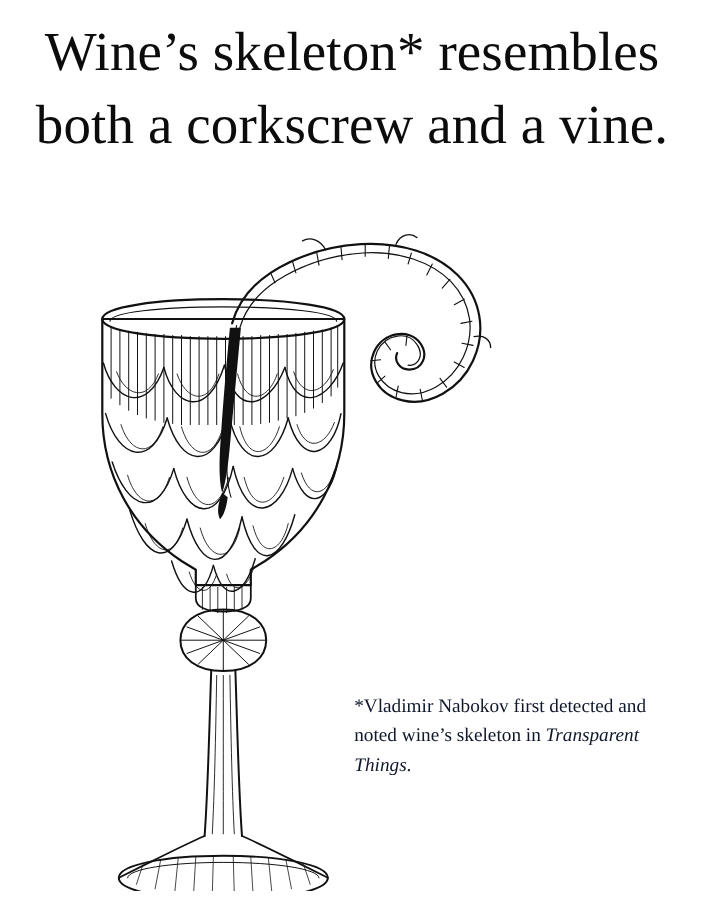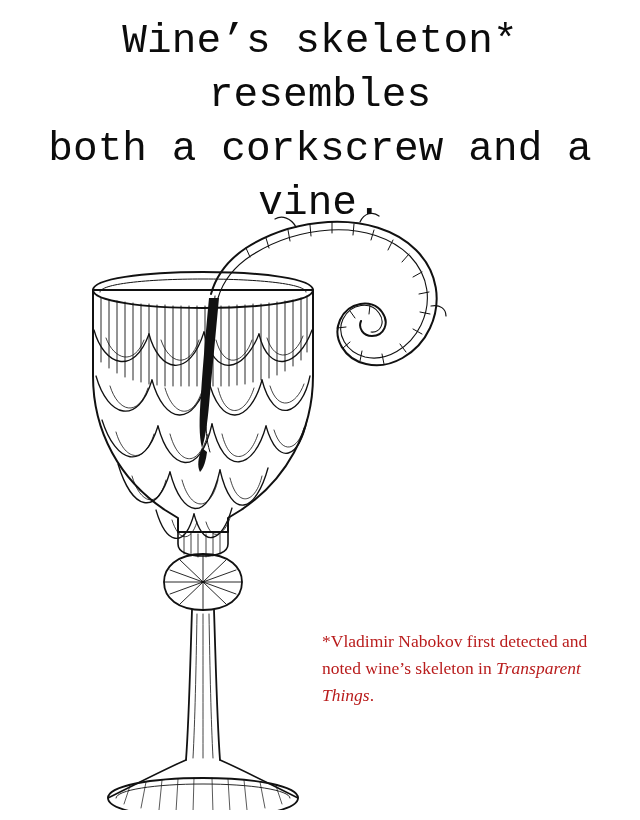--- a/index.html
+++ b/index.html
@@ -21,38 +21,38 @@
     inset: 0;
   }
 
   
   .headline {
     position: absolute;
     top: 14px;
     left: 0;
     width: 640px;
     text-align: center;
-    font-family: Liberation Mono, monospace;
-    font-size: 41px;
+    font-family: Liberation Serif, serif;
+    font-size: 50px;
     line-height: 1.32;
     letter-spacing: 0.1px;
     color: #0c0c0c;
     white-space: pre-line;
   }
 
   
   .footnote {
     position: absolute;
     left: 322px;
     top: 628px;
     width: 278px;
     font-family: "Liberation Serif", serif;
     font-size: 17.5px;
     line-height: 1.55;
-    color: #b91c1c;
+    color: #0f172a;
   }
   .footnote .ital {
     font-style: italic;
   }
 
   
   .illustration {
     position: absolute;
     left: 60px;
     top: 180px;

